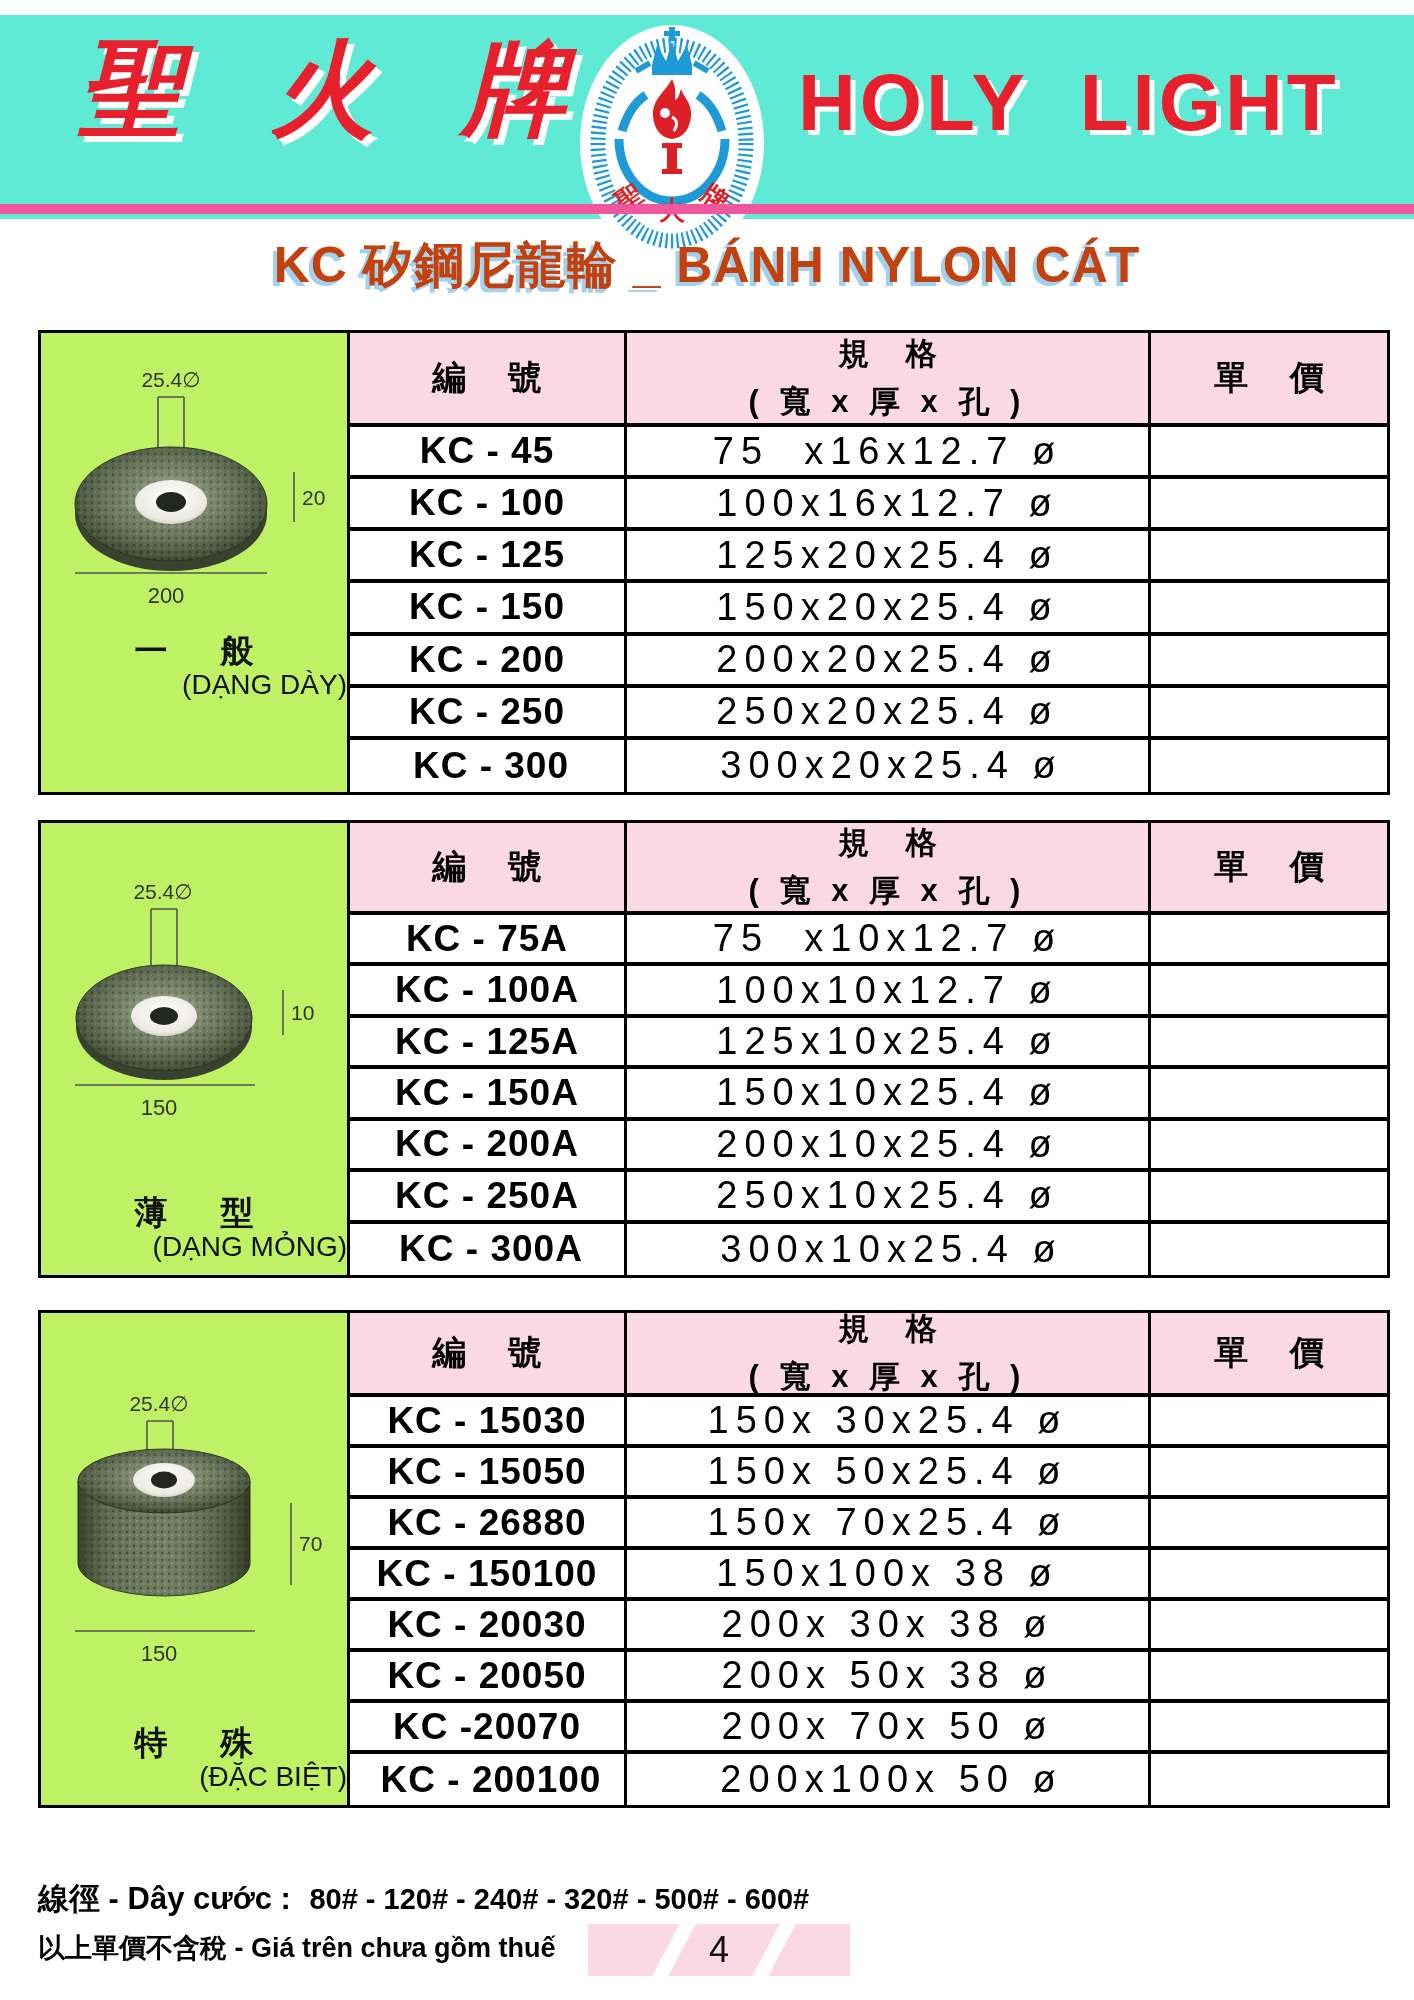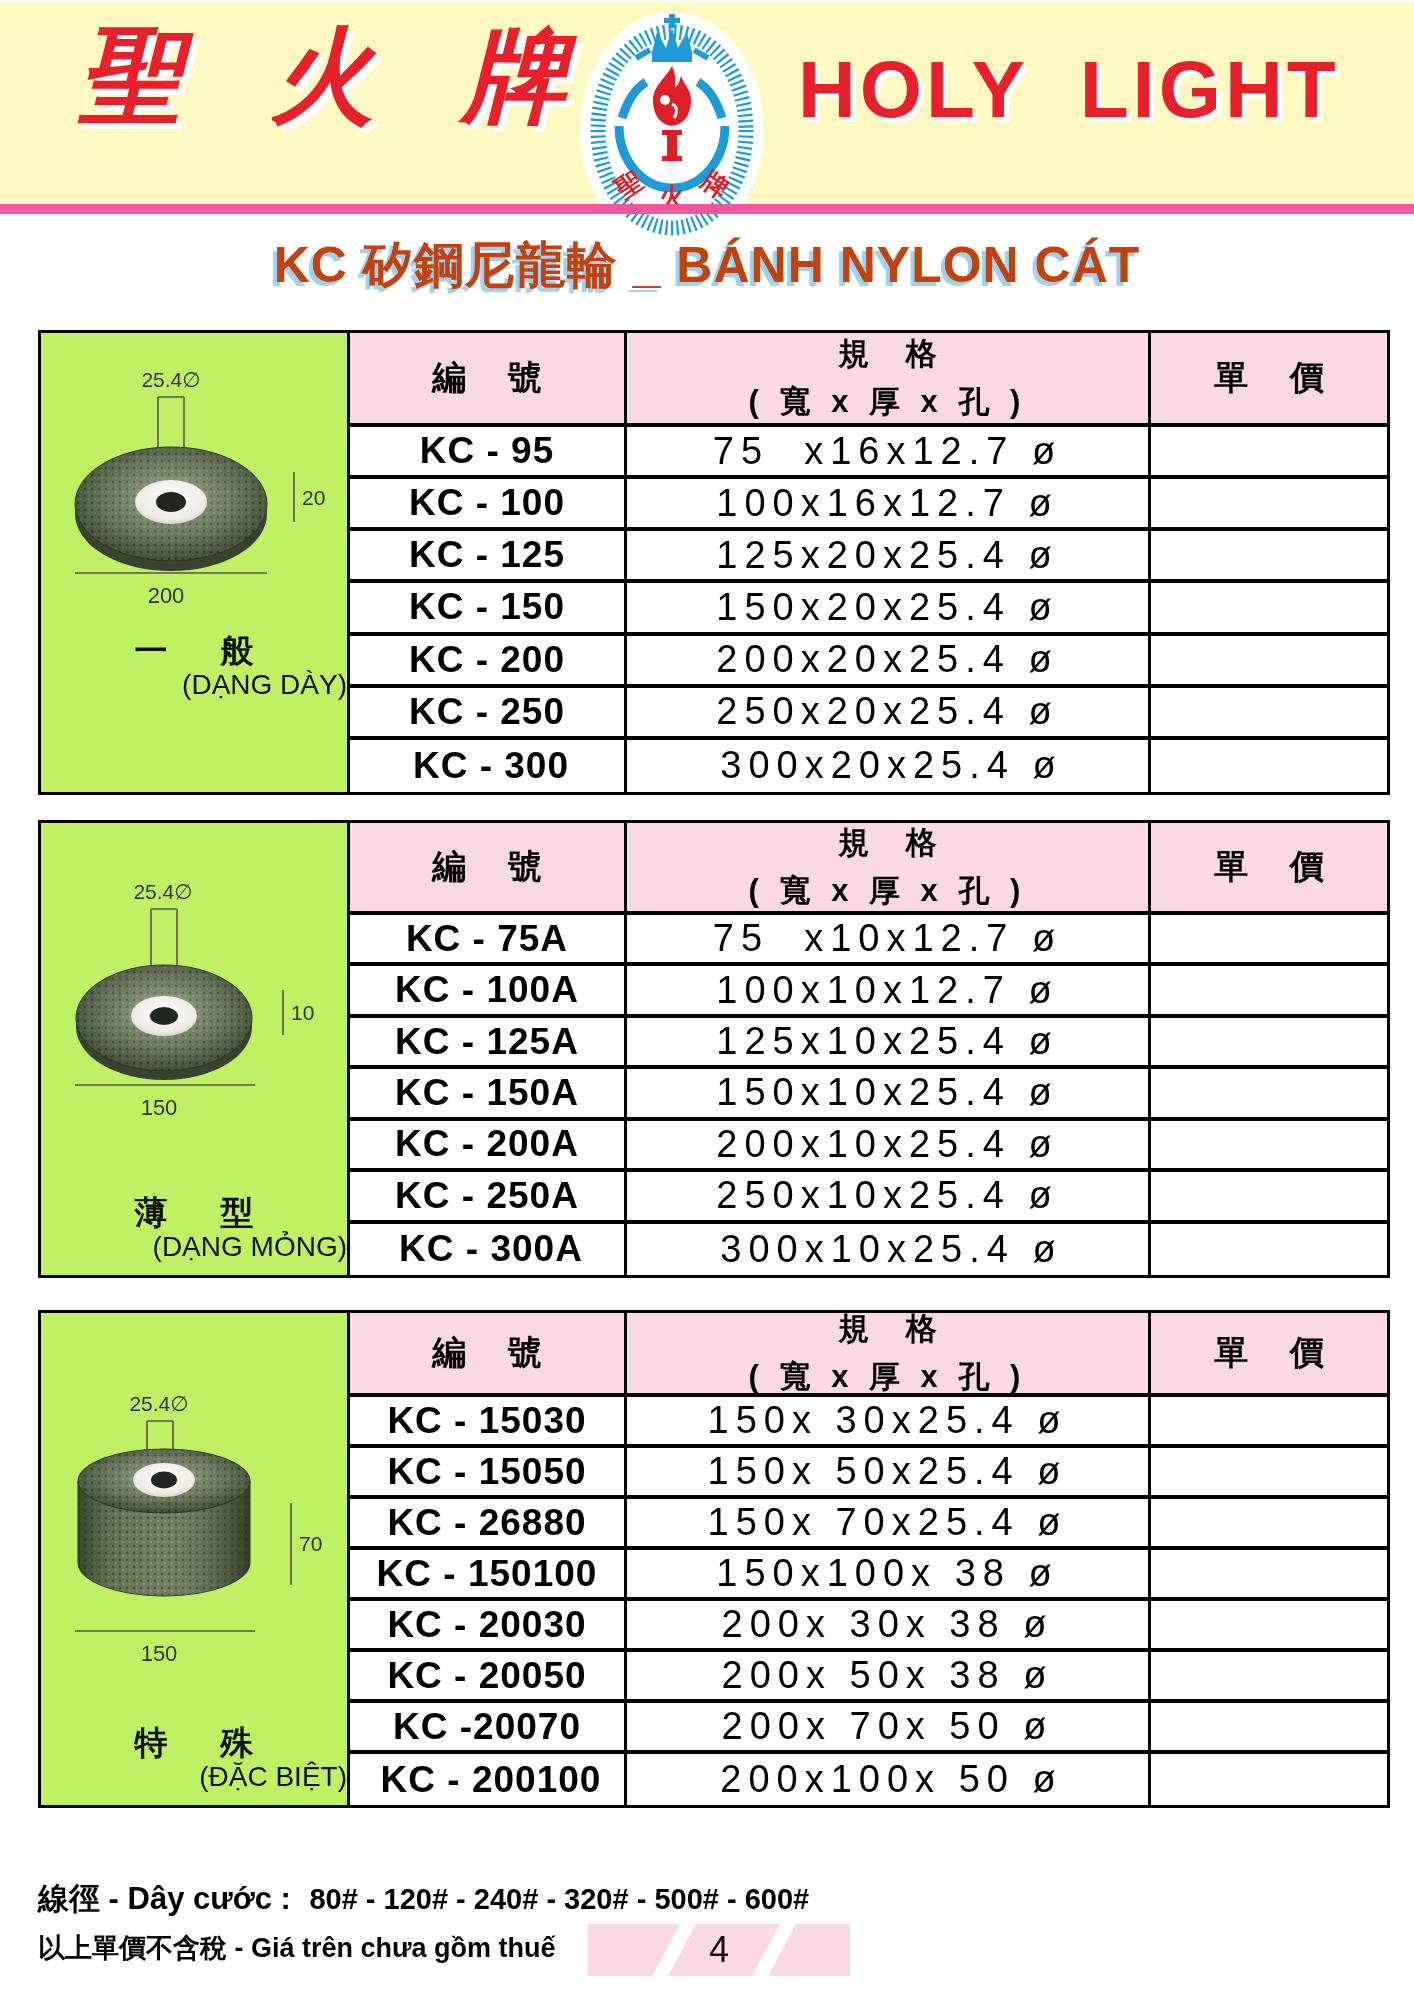--- a/index.html
+++ b/index.html
@@ -1,20 +1,20 @@
 <!DOCTYPE html>
 <html><head>
 <meta charset="utf-8">
 <style>
   html,body{margin:0;padding:0;background:#fff;}
   .page{position:relative;width:1414px;height:2000px;background:#fff;overflow:hidden;
         font-family:"Liberation Sans", sans-serif;color:#000;}
 
   
-  .header{position:absolute;left:0;top:2px;width:1414px;height:204px;background:#fef9c3;text-decoration:underline;}
+  .header{position:absolute;left:0;top:15px;width:1414px;height:204px;background:#5eead4;text-decoration:underline;}
   .brand-cn{position:absolute;left:78px;top:22px;font-size:104px;line-height:1;
             font-family:"DejaVu Serif", serif;font-weight:bold;font-style:italic;
             color:#E7202E;letter-spacing:26px;text-shadow:6px 6px 0 #fff;white-space:nowrap;}
   .brand-en{position:absolute;left:798px;top:48px;width:600px;font-size:80px;line-height:1;
             font-weight:bold;color:#E7202E;letter-spacing:4px;word-spacing:26px;
             text-shadow:5px 5px 0 #fff;white-space:nowrap;}
   .logo{position:absolute;left:578px;top:6px;width:188px;height:240px;}
   .pink-bar{position:absolute;left:0;top:204px;width:1414px;height:10px;background:#F0579C;}
 
   
@@ -145,21 +145,21 @@
       <div class="type-cn" style="top:296px">一 般</div>
       <div class="type-vn" style="top:336px">(DẠNG DÀY)</div>
     </div>
     <div class="hcell vline hcode">編  號</div>
     <div class="hcell vline">
       <div class="hspec-t">規  格</div>
       <div class="hspec-s">( 寬 x 厚 x 孔 )</div>
     </div>
     <div class="hcell hprice">單  價</div>
 
-    <div class="dcell vline code">KC - 95</div>
+    <div class="dcell vline code">KC - 45</div>
     <div class="dcell vline spec">75  x16x12.7 ø</div>
     <div class="dcell"></div>
     <div class="dcell vline code">KC - 100</div>
     <div class="dcell vline spec">100x16x12.7 ø</div>
     <div class="dcell"></div>
     <div class="dcell vline code">KC - 125</div>
     <div class="dcell vline spec">125x20x25.4 ø</div>
     <div class="dcell"></div>
     <div class="dcell vline code">KC - 150</div>
     <div class="dcell vline spec">150x20x25.4 ø</div>

